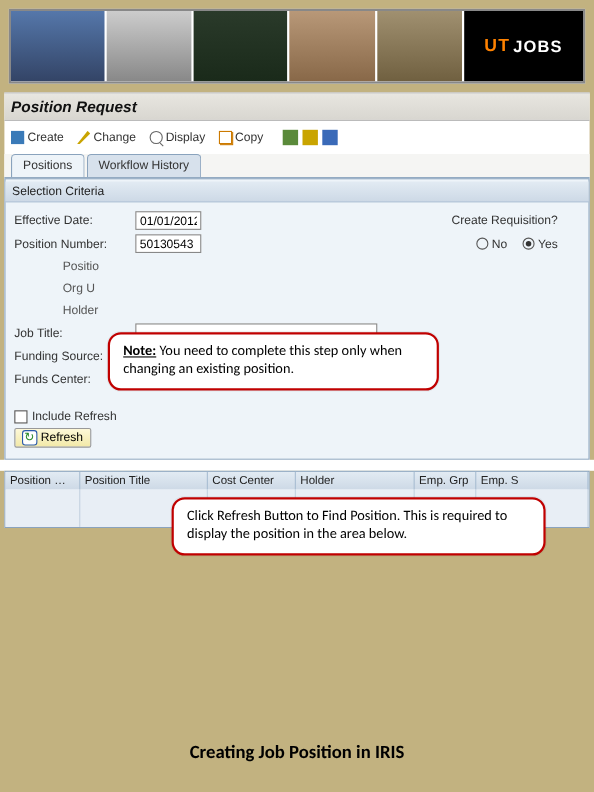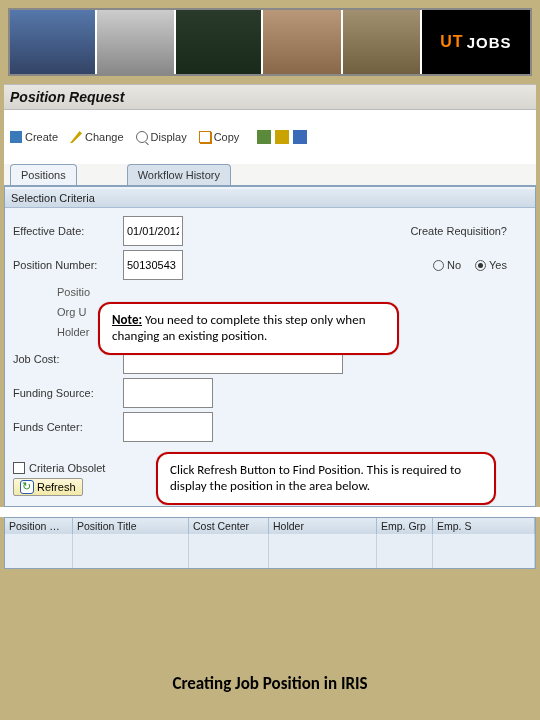--- a/index.html
+++ b/index.html
@@ -53,21 +53,21 @@
     background: linear-gradient(#e8e6e0,#d8d6d0);
     border-top: 1px solid #bbb;
     border-bottom: 1px solid #bbb;
     padding: 4px 6px;
     font-weight: bold;
     font-style: italic;
     font-size: 14px;
     color: #111;
   }
   .toolbar {
-    padding: 20px 6px;
+    padding: 8px 6px;
     display: flex;
     gap: 12px;
     align-items: center;
   }
   .tbtn {
     display: flex;
     align-items: center;
     gap: 3px;
     font-size: 11px;
     cursor: pointer;
@@ -83,21 +83,20 @@
   .ico-copy { background:#fff; border:1px solid #cc7a00; box-shadow:1px 1px 0 #cc7a00;}
   .mini-icons { display:flex; gap:4px; margin-left:6px;}
   .mini { width:14px;height:14px; background:#5a8a3a; }
   .mini.m2{background:#c9a400;}
   .mini.m3{background:#3a6ab8;}
   .tabstrip {
     display:flex;
     padding-left: 6px;
     border-bottom:1px solid #8aa3bd;
     background:#f5f5f3;
-    gap:48px;
   }
   .tab {
     padding:4px 10px;
     font-size:11px;
     border:1px solid #8aa3bd;
     border-bottom:none;
     background:#d7e1ec;
     border-radius: 4px 4px 0 0;
     margin-right:2px;
     cursor:pointer;
@@ -125,21 +124,21 @@
     align-items:center;
     padding:2px 8px;
     min-height:20px;
   }
   .form-label {
     width:110px;
     font-size:11px;
     color:#333;
   }
   .form-input {
-    height:30px;
+    height:17px;
     border:1px solid #888;
     background:#fff;
     padding:0 3px;
     font-size:11px;
     font-family:Arial;
   }
   .w60{width:60px;} .w90{width:90px;}
   .req-group {
     margin-left:auto;
     margin-right:20px;
@@ -283,38 +282,38 @@
     <div class="form-row partial">
       <div class="form-label">Positio</div>
     </div>
     <div class="form-row partial">
       <div class="form-label">Org U</div>
     </div>
     <div class="form-row partial">
       <div class="form-label">Holder</div>
     </div>
     <div class="form-row">
-      <div class="form-label">Job Cost:</div>
+      <div class="form-label">Job Title:</div>
       <input class="form-input" style="width: 220px;">
     </div>
     <div class="form-row">
       <div class="form-label">Funding Source:</div>
       <input class="form-input w90" style="">
     </div>
     <div class="form-row">
       <div class="form-label">Funds Center:</div>
       <input class="form-input w90" style="">
     </div>
 
     <div style="height:14px;"></div>
 
     <div class="refresh-row">
       <label class="include-obsolete">
         <span class="checkbox"></span>
-        <span>Criteria Obsolet</span>
+        <span>Include Refresh</span>
       </label>
     </div>
     <div class="refresh-row" style="padding-top:0;">
       <button class="refresh-btn">
         <span class="ref-ico"></span>
         <span>Refresh</span>
       </button>
     </div>
   </div>
 </div>

